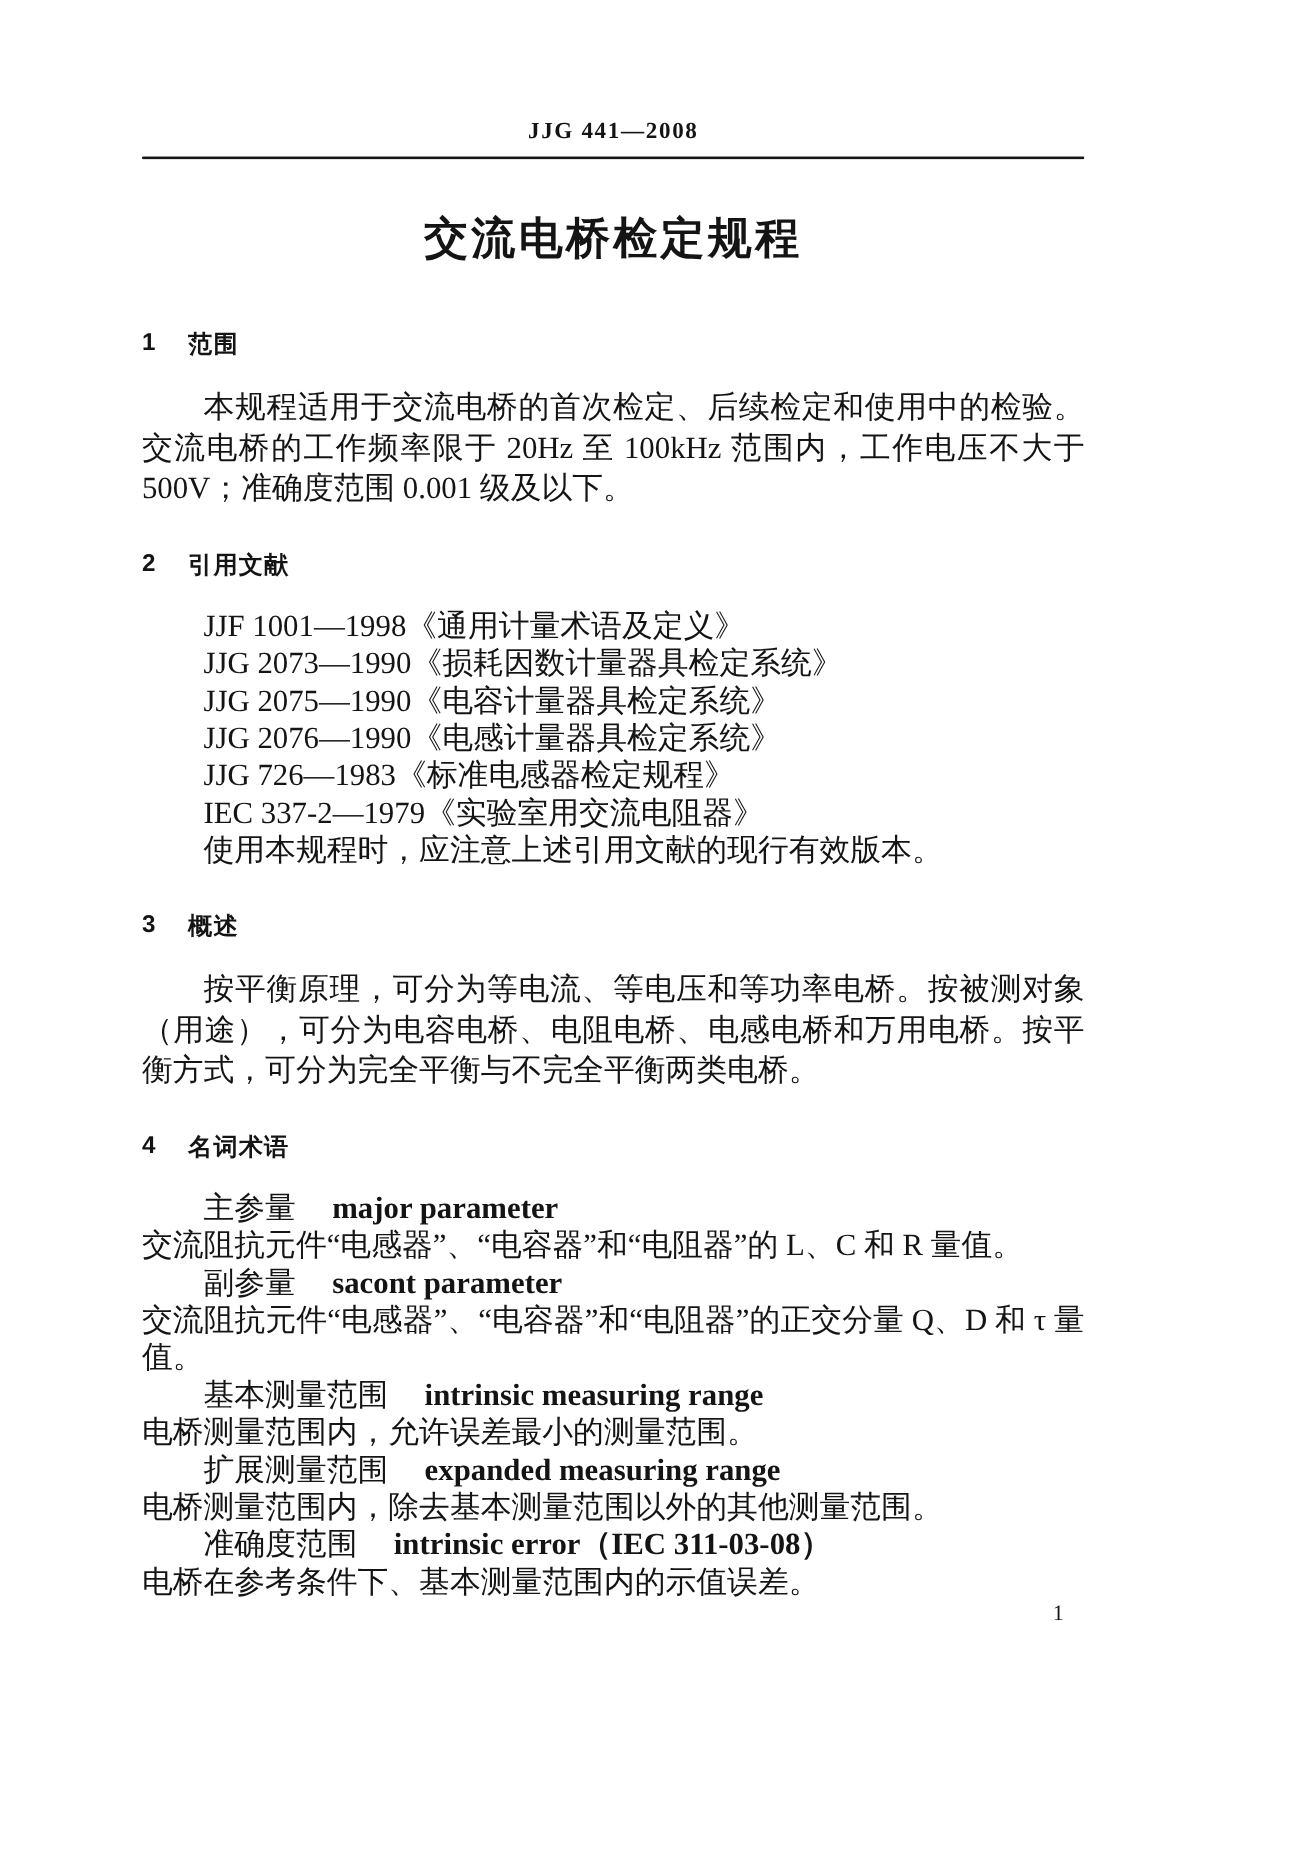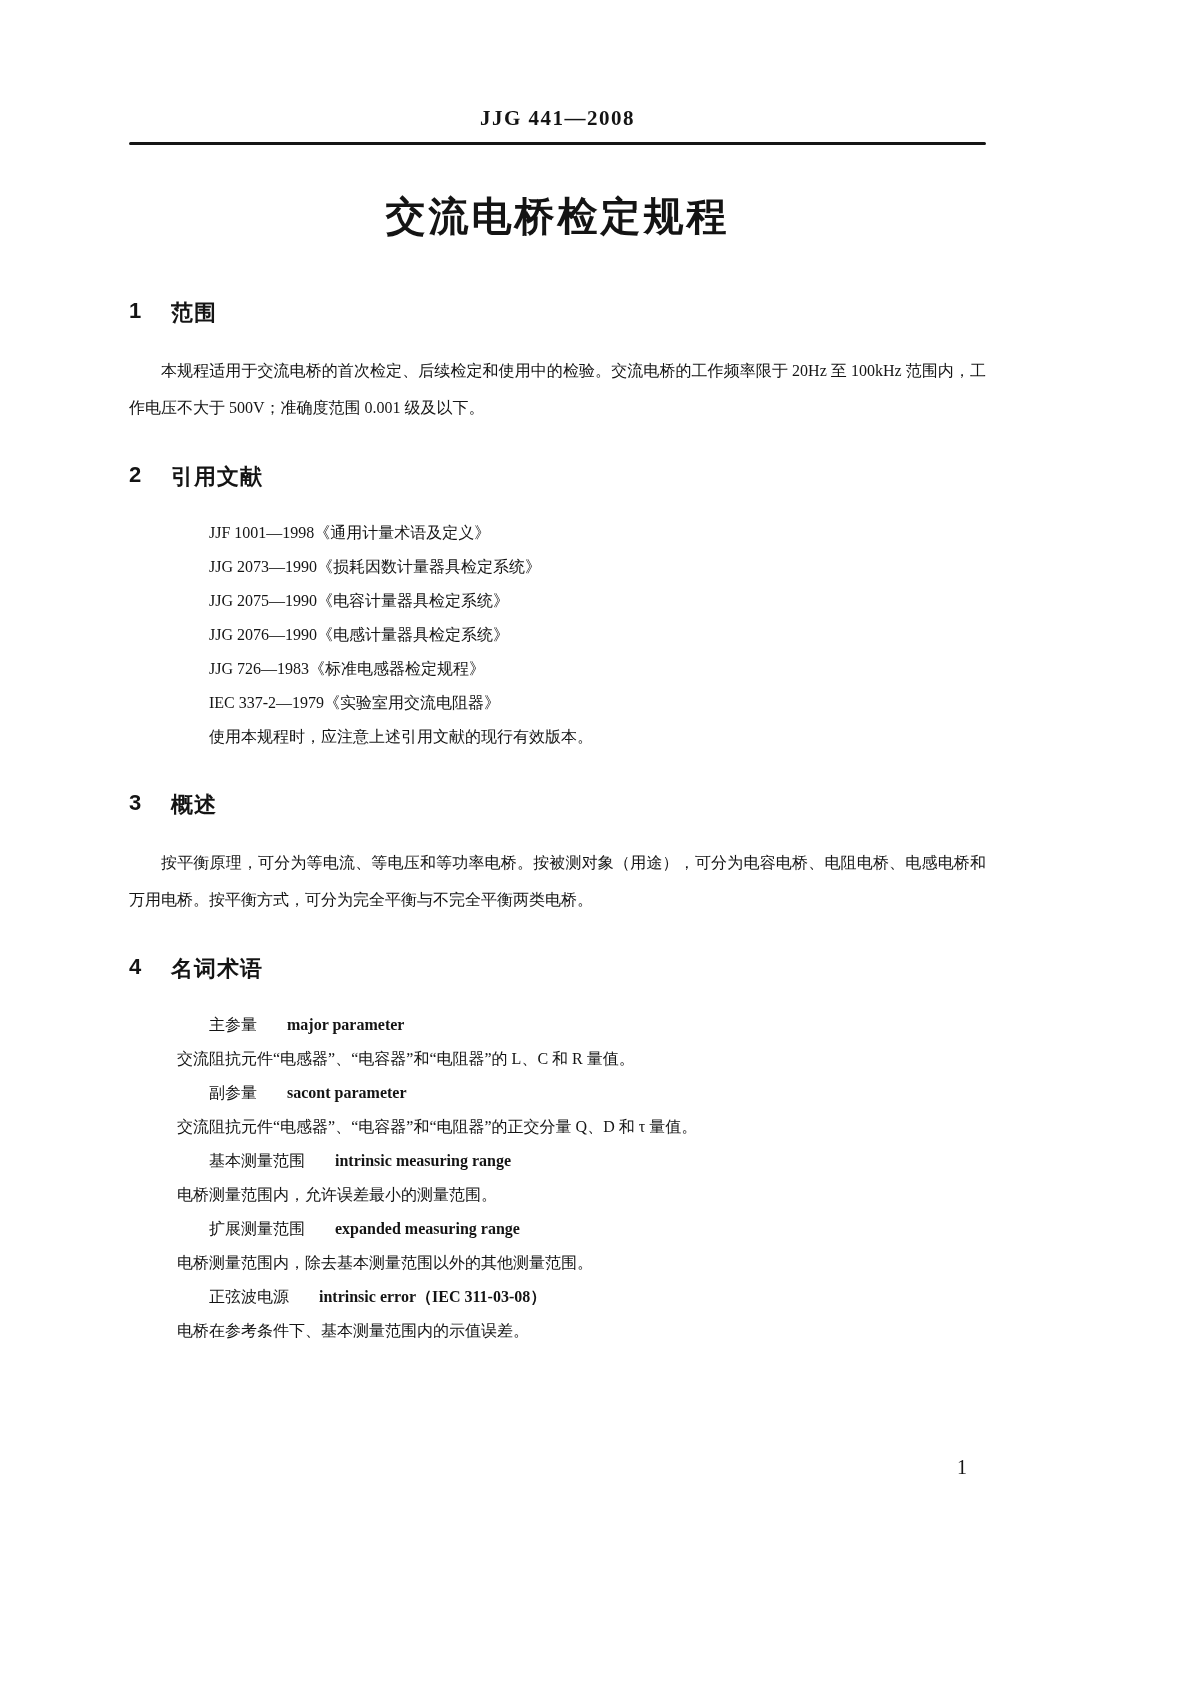--- a/index.html
+++ b/index.html
@@ -41,25 +41,25 @@
     font-family: "Liberation Sans", "DejaVu Sans", sans-serif;
     font-size: 22px;
     font-weight: 700;
     letter-spacing: 1px;
     margin-top: 36px;
     margin-bottom: 24px;
   }
   .section-heading.first { margin-top: 54px; }
   .sec-num { flex: 0 0 auto; width: 42px; }
   p.body-line {
-    font-size: 16px;
+    font-size: 28px;
     line-height: 37px;
     text-align: justify;
   }
-  p.tight { line-height: 34px; margin-left: 48px; }
+  p.tight { line-height: 34px; }
   .indent { text-indent: 2em; }
   .term-line .eng { margin-left: 26px; font-weight: bold; }
   .page-number {
     position: absolute;
     top: 1456px;
     right: 224px;
     font-size: 20px;
   }
 </style>
 </head>
@@ -128,21 +128,21 @@
     </p>
     <p class="body-line tight">电桥测量范围内，允许误差最小的测量范围。</p>
 
     <p class="body-line tight indent term-line">
       <span>扩展测量范围</span>
       <span class="eng">expanded measuring range</span>
     </p>
     <p class="body-line tight">电桥测量范围内，除去基本测量范围以外的其他测量范围。</p>
 
     <p class="body-line tight indent term-line">
-      <span>正弦波电源</span>
+      <span>准确度范围</span>
       <span class="eng">intrinsic error（IEC 311-03-08）</span>
     </p>
     <p class="body-line tight">电桥在参考条件下、基本测量范围内的示值误差。</p>
   </section>
 
 </div>
 
 <div class="page-number">1</div>
 
 </body></html>

